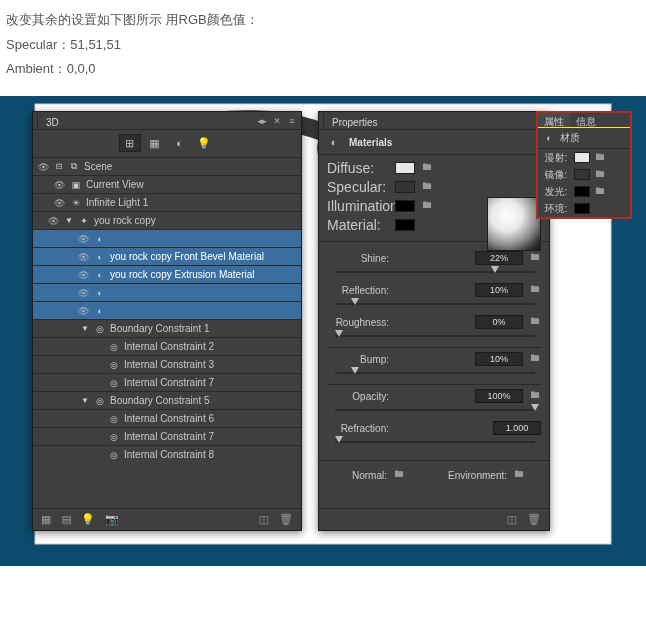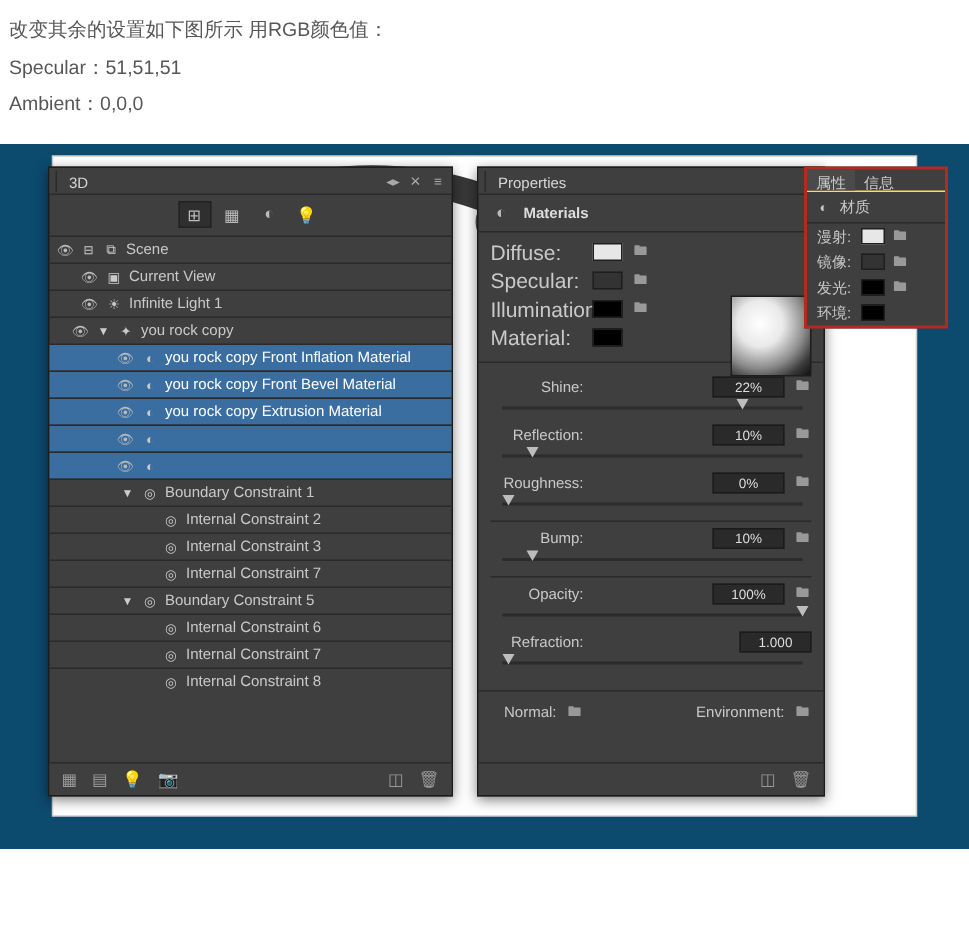--- a/index.html
+++ b/index.html
@@ -38,21 +38,21 @@
 .sw.black{background:#000}
 .fold{width:12px;height:12px;color:#999;display:flex;align-items:center;justify-content:center;font-size:9px}
 .preview{position:absolute;right:8px;top:42px;width:54px;height:54px;border:1px solid #1e1e1e;background:radial-gradient(circle at 36% 34%,#fff 0%,#e9e9e9 32%,#8c8c8c 62%,#3a3a3a 82%,#111 100%)}
 .slrow{display:flex;align-items:center;gap:6px;margin-top:2px}
 .slrow .plbl{width:62px;text-align:right}
 .num{width:48px;height:14px;background:#2a2a2a;border:1px solid #1b1b1b;font-size:9px;color:#ddd;display:flex;align-items:center;justify-content:center}
 .slider{flex:1;height:10px;position:relative;margin:2px 6px 6px 8px}
 .slider::before{content:"";position:absolute;left:0;right:0;top:4px;height:2px;background:#2b2b2b}
 .knob{position:absolute;top:-1px;width:0;height:0;border-left:4px solid transparent;border-right:4px solid transparent;border-top:7px solid #bdbdbd}
 .hr{height:1px;background:#2a2a2a;margin:4px 0}
-.envrow{display:flex;align-items:center;gap:6px;padding:4px 8px}
+.envrow{display:flex;align-items:center;gap:6px;padding:4px 24px}
 .envrow .plbl{width:44px;text-align:right}
 .cn-panel{position:absolute;left:536px;top:15px;width:96px;border:2px solid #b12b22;background:#3f3f3f;font-size:10px;color:#c9c9c9}
 .cn-tabs{display:flex;height:15px;border-bottom:1px solid #fde047}
 .cn-tab{padding:2px 6px;font-size:10px;color:#c9c9c9}
 .cn-tab.a{background:#4a4a4a}
 .cn-h{display:flex;align-items:center;gap:5px;padding:3px 5px;border-bottom:1px solid #2a2a2a}
 .cn-row{display:flex;align-items:center;gap:4px;padding:2px 4px;height:17px}
 .cn-row .cl{width:28px;text-align:center;font-size:10px}
 </style>
 </head>
@@ -114,21 +114,20 @@
     <div class="row" style="padding-left:14px">
       <span class="eye">👁</span>
       <span class="tw">▼</span>
       <span class="ico">✦</span>
       <span class="lbl">you rock copy</span>
     </div>
     <div class="sep"></div>
     <div class="row sel" style="padding-left:44px">
         <span class="eye">👁</span>
         <span class="ico">◐</span>
-        <span class="lbl">you rock copy Front Inflation Material</span>
       </div>
     <div class="sep"></div>
     <div class="row sel" style="padding-left:44px">
         <span class="eye">👁</span>
         <span class="ico">◐</span>
         <span class="lbl">you rock copy Front Bevel Material</span>
       </div>
     <div class="sep"></div>
     <div class="row sel" style="padding-left:44px">
         <span class="eye">👁</span>

